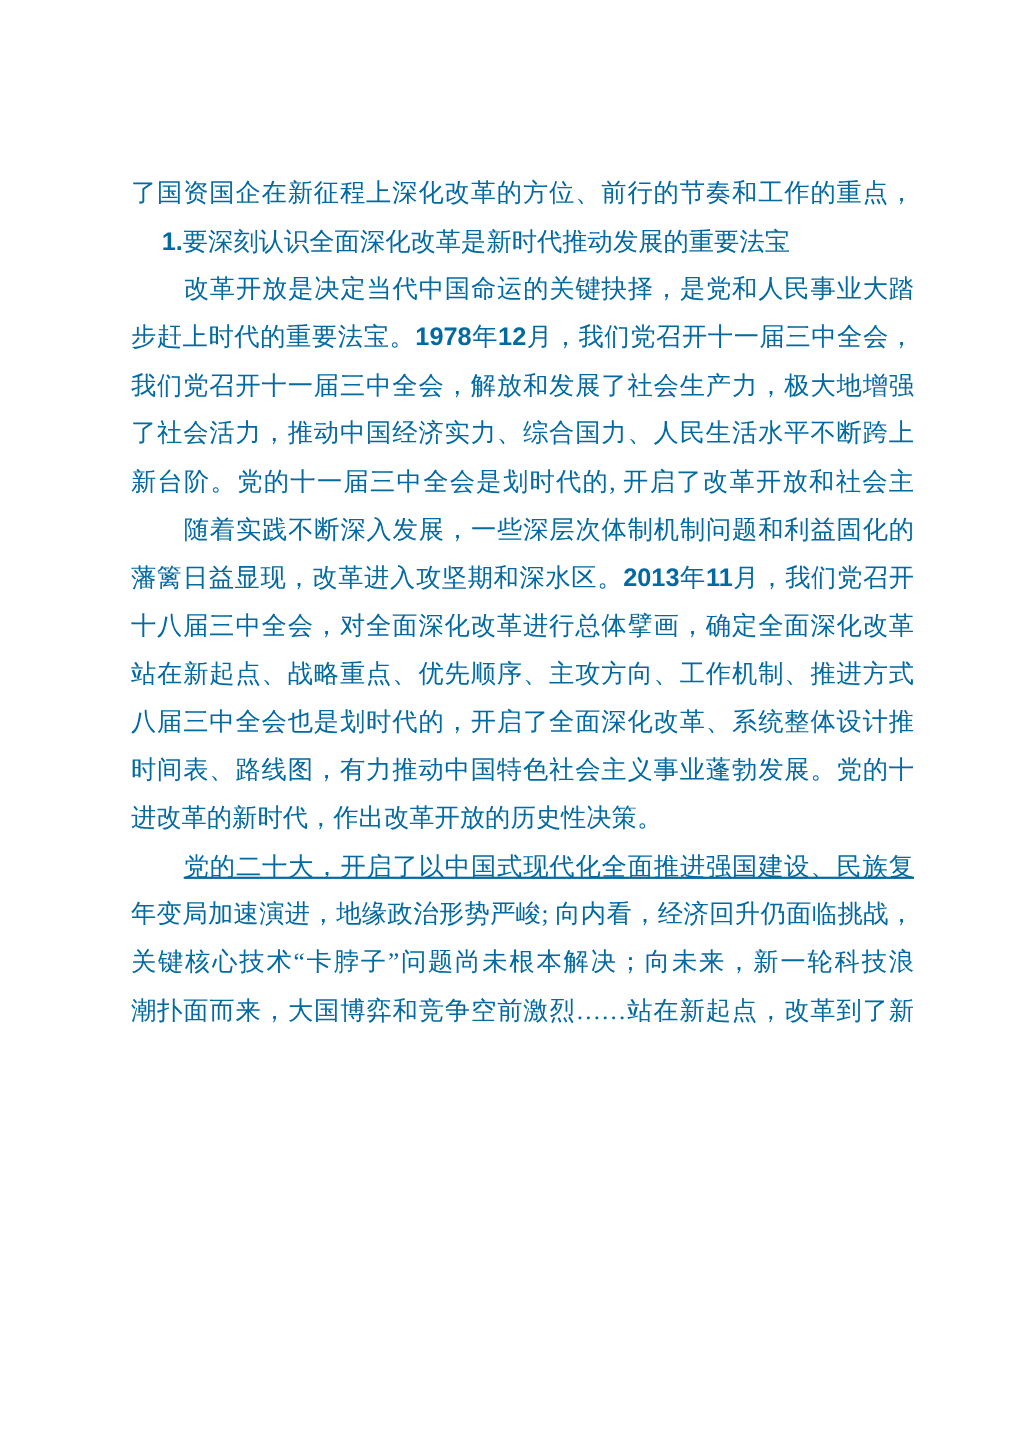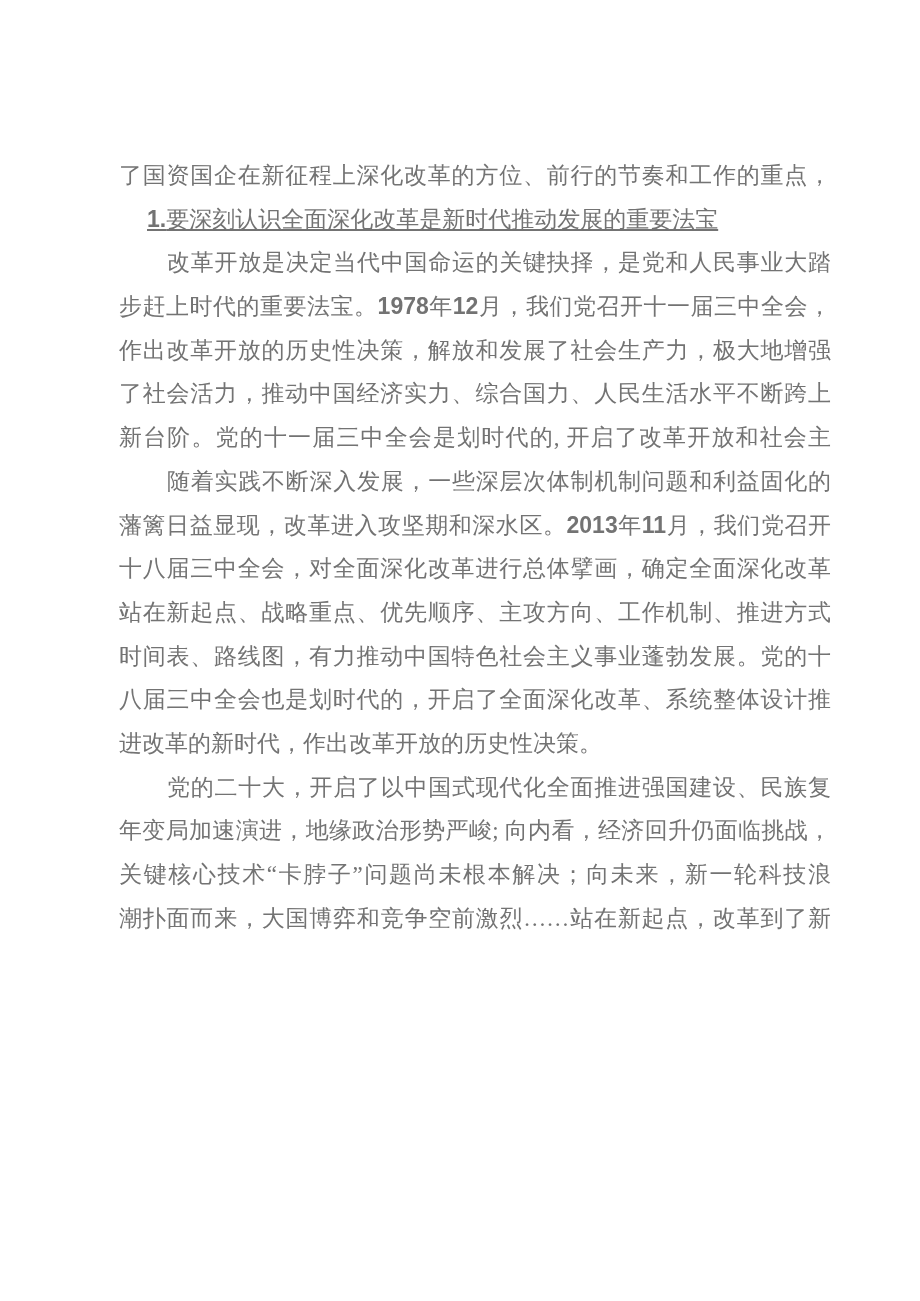--- a/index.html
+++ b/index.html
@@ -19,21 +19,21 @@
   .text-block {
     position: absolute;
     left: 119px;
     top: 154px;
     width: 712px;
   }
   .line {
     font-size: 23px;
     line-height: 43.7px;
     height: 43.7px;
-    color: #737373;
+    color: #0369a1;
     text-align: justify;
     text-align-last: justify;
     white-space: normal;
     overflow: hidden;
   }
   .line.short {
     text-align-last: left;
   }
   .run {
     font-family: "Liberation Serif", serif;
@@ -42,31 +42,31 @@
     font-family: "Liberation Sans", sans-serif;
     font-weight: 700;
   }
 </style>
 </head>
 <body>
 
 <div class="page">
   <div class="text-block">
       <div class="line"><span class="run">了国资国企在新征程上深化改革的方位、前行的节奏和工作的重点，</span></div>
-      <div class="line short" style="text-indent: 28px; text-decoration: underline;"><span class="bold-num">1.</span><span class="run">要深刻认识全面深化改革是新时代推动发展的重要法宝</span></div>
+      <div class="line short" style="text-indent: 28px;"><span class="bold-num">1.</span><span class="run">要深刻认识全面深化改革是新时代推动发展的重要法宝</span></div>
       <div class="line" style="text-indent: 48px;"><span class="run">改革开放是决定当代中国命运的关键抉择，是党和人民事业大踏</span></div>
       <div class="line"><span class="run">步赶上时代的重要法宝。</span><span class="bold-num">1978</span><span class="run">年</span><span class="bold-num">12</span><span class="run">月，我们党召开十一届三中全会，</span></div>
-      <div class="line"><span class="run">作出改革开放的历史性决策，解放和发展了社会生产力，极大地增强</span></div>
+      <div class="line"><span class="run">我们党召开十一届三中全会，解放和发展了社会生产力，极大地增强</span></div>
       <div class="line"><span class="run">了社会活力，推动中国经济实力、综合国力、人民生活水平不断跨上</span></div>
       <div class="line"><span class="run">新台阶。党的十一届三中全会是划时代的, 开启了改革开放和社会主</span></div>
       <div class="line" style="text-indent: 48px;"><span class="run">随着实践不断深入发展，一些深层次体制机制问题和利益固化的</span></div>
       <div class="line"><span class="run">藩篱日益显现，改革进入攻坚期和深水区。</span><span class="bold-num">2013</span><span class="run">年</span><span class="bold-num">11</span><span class="run">月，我们党召开</span></div>
       <div class="line"><span class="run">十八届三中全会，对全面深化改革进行总体擘画，确定全面深化改革</span></div>
       <div class="line"><span class="run">站在新起点、战略重点、优先顺序、主攻方向、工作机制、推进方式和</span></div>
+      <div class="line"><span class="run">八届三中全会也是划时代的，开启了全面深化改革、系统整体设计推</span></div>
       <div class="line"><span class="run">时间表、路线图，有力推动中国特色社会主义事业蓬勃发展。党的十</span></div>
-      <div class="line"><span class="run">八届三中全会也是划时代的，开启了全面深化改革、系统整体设计推</span></div>
       <div class="line short"><span class="run">进改革的新时代，作出改革开放的历史性决策。</span></div>
-      <div class="line" style="text-indent: 48px;"><span class="run">党的二十大，开启了以中国式现代化全面推进强国建设、民族复</span></div>
+      <div class="line" style="text-indent: 48px; text-decoration: underline;"><span class="run">党的二十大，开启了以中国式现代化全面推进强国建设、民族复</span></div>
       <div class="line"><span class="run">年变局加速演进，地缘政治形势严峻; 向内看，经济回升仍面临挑战，</span></div>
       <div class="line"><span class="run">关键核心技术“卡脖子”问题尚未根本解决；向未来，新一轮科技浪</span></div>
       <div class="line"><span class="run">潮扑面而来，大国博弈和竞争空前激烈……站在新起点，改革到了新</span></div>
     </div>
 </div>
 
 </body></html>

